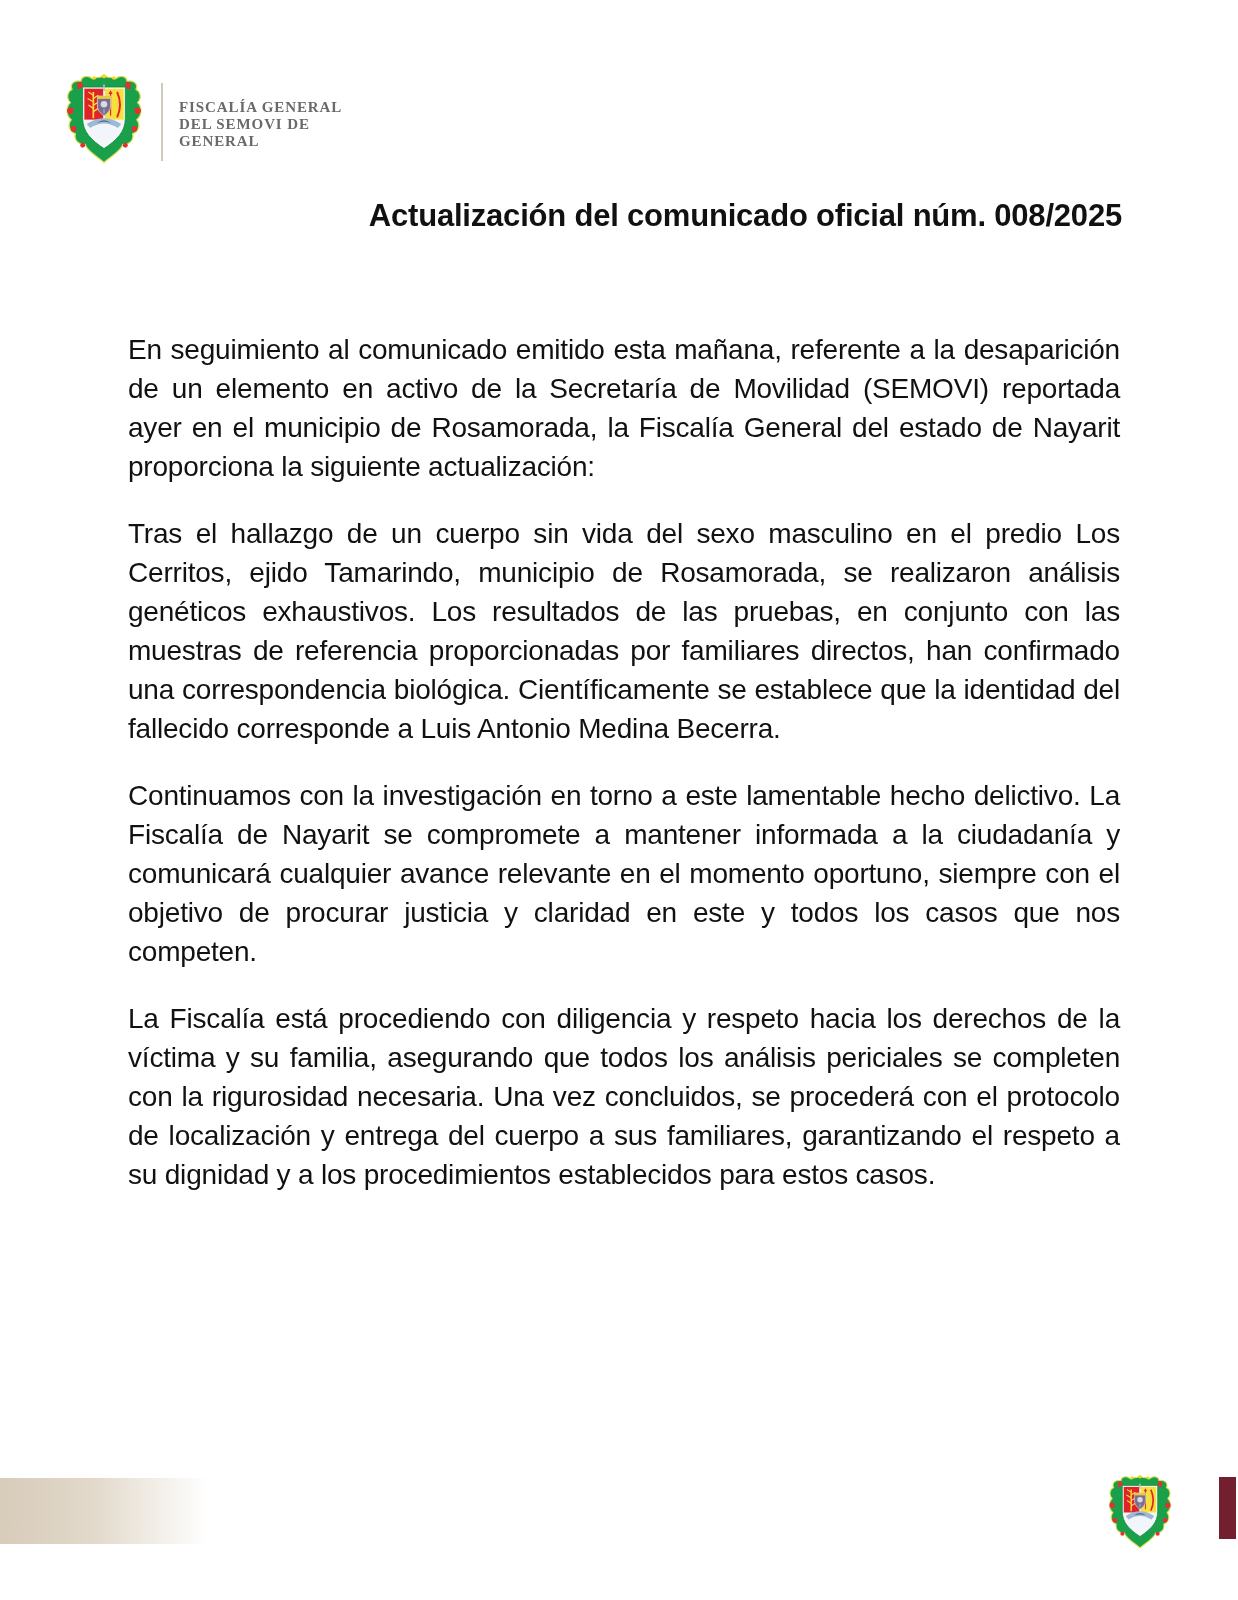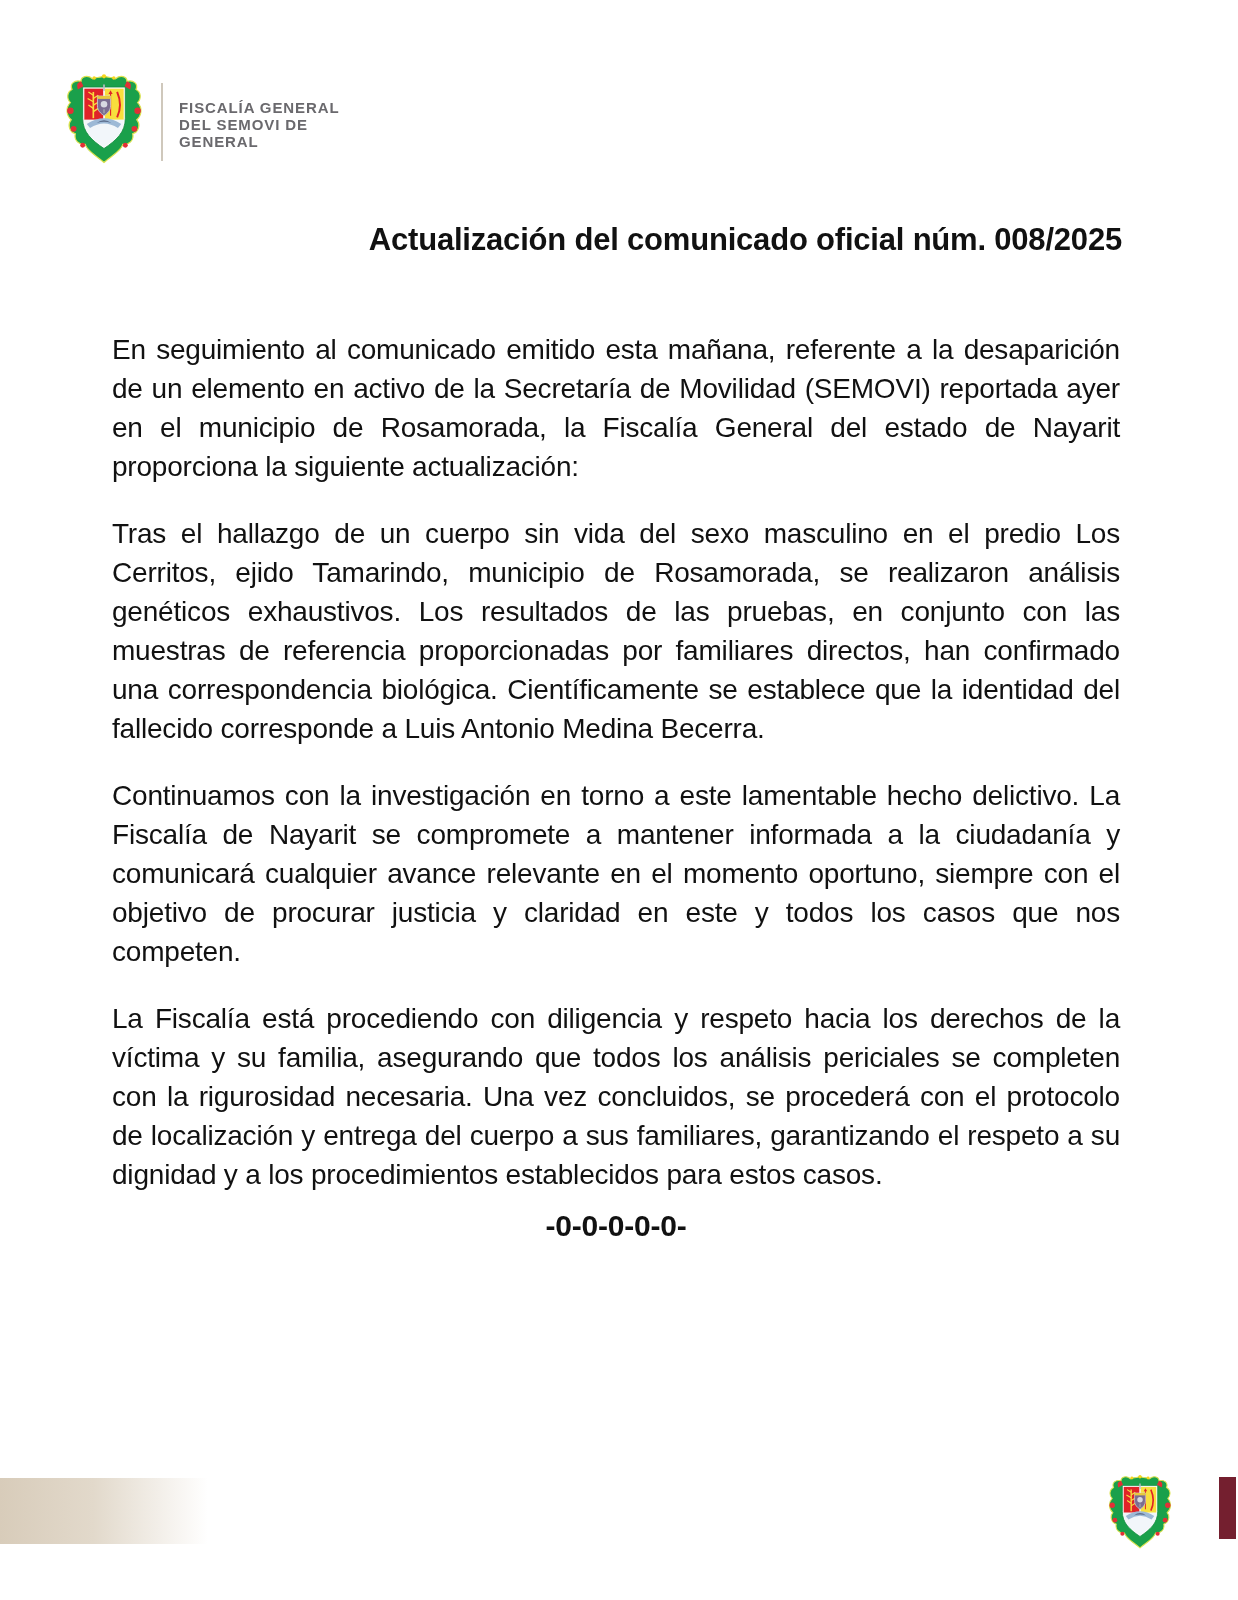--- a/index.html
+++ b/index.html
@@ -14,20 +14,21 @@
     overflow: hidden;
   }
 
   
   .brand {
     position: absolute;
     left: 63px;
     top: 73px;
     display: flex;
     align-items: flex-start;
+    font-family: Liberation Serif, serif;
   }
   .brand-crest { width: 82px; height: 92px; display: block; }
   .brand-divider {
     width: 2px;
     height: 78px;
     background: #cfc8bc;
     margin-left: 16px;
     margin-top: 10px;
   }
   .brand-text {
@@ -39,40 +40,40 @@
     letter-spacing: 0.9px;
     line-height: 17px;
     white-space: nowrap;
   }
 
   
   .title-block {
     position: absolute;
     left: 112px;
     right: 116px;
-    top: 216px;
+    top: 192px;
     text-align: right;
     font-weight: bold;
     font-size: 31px;
     line-height: 47px;
     letter-spacing: -0.2px;
   }
 
   
   .content {
     position: absolute;
     left: 112px;
     width: 1008px;
     top: 330px;
     font-size: 28px;
     line-height: 39px;
     letter-spacing: -0.2px;
   }
   .content p {
-    margin: 0 0 28px 0;
+    margin: 0 0 28px 16px;
     text-align: justify;
   }
   .content p.separator {
     text-align: center;
     font-weight: bold;
     font-size: 30px;
     margin-top: -16px;
   }
 
   
@@ -169,21 +170,20 @@
 
   <div class="title-block">
     <div>Actualización del comunicado oficial núm. 008/2025</div>
   </div>
 
   <main class="content">
     <p>En seguimiento al comunicado emitido esta mañana, referente a la desaparición de un elemento en activo de la Secretaría de Movilidad (SEMOVI) reportada ayer en el municipio de Rosamorada, la Fiscalía General del estado de Nayarit proporciona la siguiente actualización:</p>
     <p>Tras el hallazgo de un cuerpo sin vida del sexo masculino en el predio Los Cerritos, ejido Tamarindo, municipio de Rosamorada, se realizaron análisis genéticos exhaustivos. Los resultados de las pruebas, en conjunto con las muestras de referencia proporcionadas por familiares directos, han confirmado una correspondencia biológica. Científicamente se establece que la identidad del fallecido corresponde a Luis Antonio Medina Becerra.</p>
     <p>Continuamos con la investigación en torno a este lamentable hecho delictivo. La Fiscalía de Nayarit se compromete a mantener informada a la ciudadanía y comunicará cualquier avance relevante en el momento oportuno, siempre con el objetivo de procurar justicia y claridad en este y todos los casos que nos competen.</p>
     <p>La Fiscalía está procediendo con diligencia y respeto hacia los derechos de la víctima y su familia, asegurando que todos los análisis periciales se completen con la rigurosidad necesaria. Una vez concluidos, se procederá con el protocolo de localización y entrega del cuerpo a sus familiares, garantizando el respeto a su dignidad y a los procedimientos establecidos para estos casos.</p>
-    <p class="separator">-0-0-0-0-0-</p>
   </main>
 
   <div class="gradient-bar"></div>
   <svg class="footer-crest">
     <use href="#crest" xlink:href="#crest"></use>
   </svg>
   <div class="maroon-bar"></div>
 
 </div>
 

